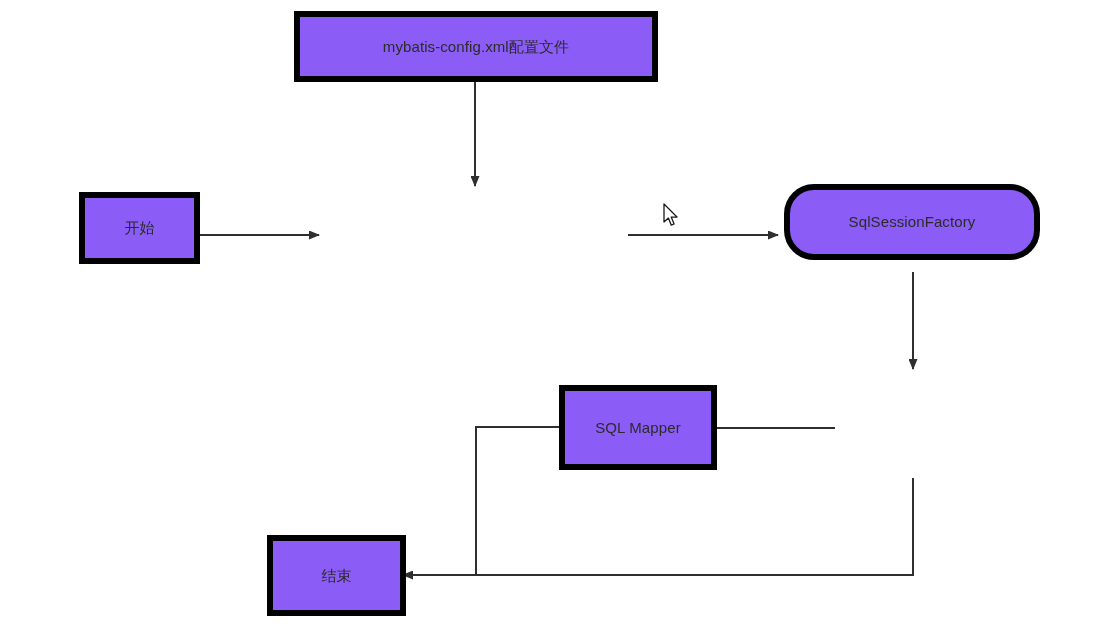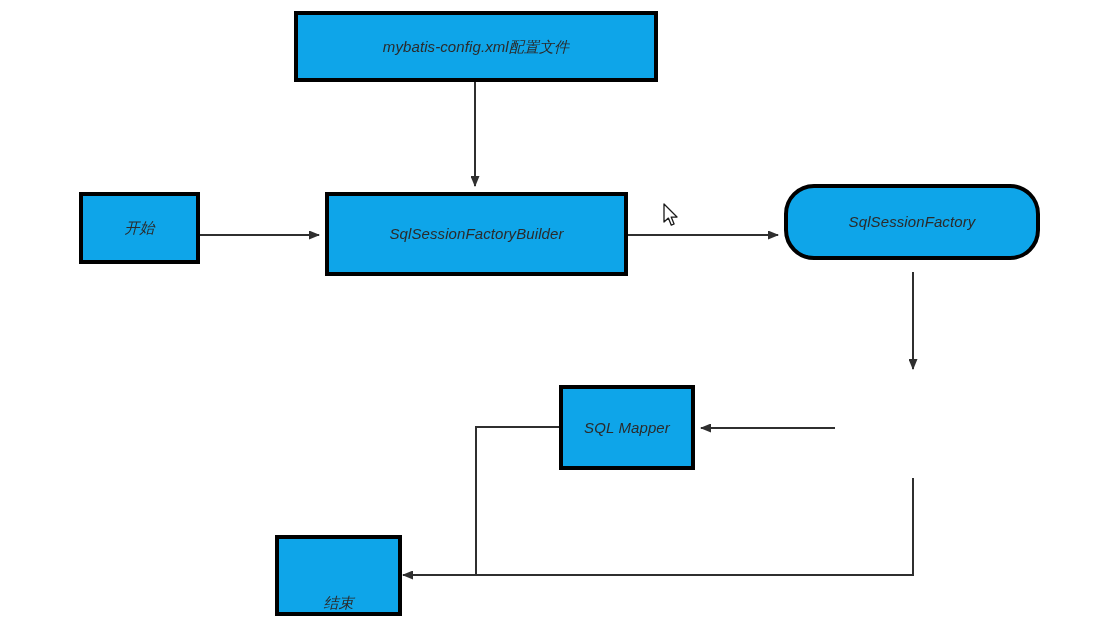--- a/index.html
+++ b/index.html
@@ -20,47 +20,46 @@
   #edge-layer {
     position: absolute;
     left: 0;
     top: 0;
     width: 1110px;
     height: 631px;
   }
   .node {
     position: absolute;
     box-sizing: border-box;
-    background: #0ea5e9;
-    border: 4px solid #000000;
+    background: #8b5cf6;
+    border: 6px solid #000000;
     display: flex;
     align-items: center;
     justify-content: center;
     z-index: 3;
-    font-style: italic;
   }
   .node .label {
     color: #2b2b2b;
     font-size: 15px;
     line-height: 1.2;
     letter-spacing: 0.1px;
     white-space: nowrap;
     text-align: center;
   }
   .node .label.cjk {
     font-size: 15px;
   }
   
   #node-config          { left: 294px; top: 11px;  width: 364px; height: 71px; }
   #node-start           { left: 79px;  top: 192px; width: 121px; height: 72px; }
   #node-builder         { left: 325px; top: 192px; width: 303px; height: 84px; }
   #node-factory         { left: 784px; top: 184px; width: 256px; height: 76px; border-radius: 30px; }
   #node-session         { left: 835px; top: 375px; width: 157px; height: 103px; }
-  #node-mapper          { left: 559px; top: 385px; width: 136px; height: 85px; }
-  #node-end             { left: 275px; top: 535px; width: 127px; height: 81px; align-items: flex-end; }
+  #node-mapper          { left: 559px; top: 385px; width: 158px; height: 85px; }
+  #node-end             { left: 267px; top: 535px; width: 139px; height: 81px; }
 
   #cursor {
     position: absolute;
     left: 662px;
     top: 203px;
     width: 18px;
     height: 26px;
     z-index: 9;
     pointer-events: none;
   }
@@ -107,23 +106,20 @@
   </svg>
 
   <div class="node" id="node-config">
     <span class="label cjk">mybatis-config.xml配置文件</span>
   </div>
 
   <div class="node" id="node-start">
     <span class="label cjk">开始</span>
   </div>
 
-  <div class="node" id="node-builder">
-    <span class="label">SqlSessionFactoryBuilder</span>
-  </div>
 
   <div class="node" id="node-factory">
     <span class="label">SqlSessionFactory</span>
   </div>
 
 
   <div class="node" id="node-mapper">
     <span class="label">SQL Mapper</span>
   </div>
 

